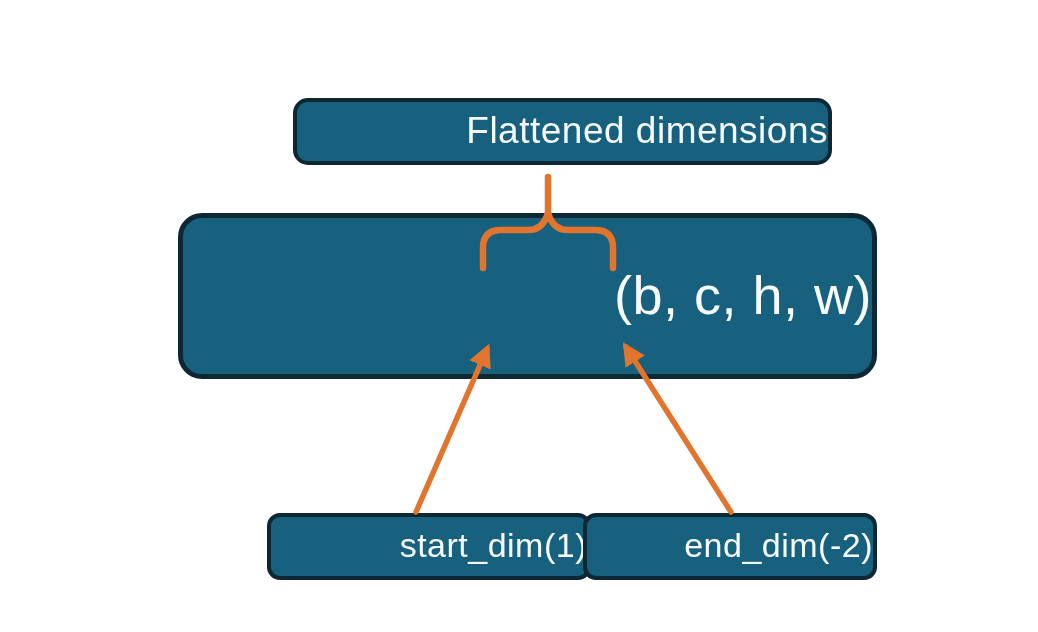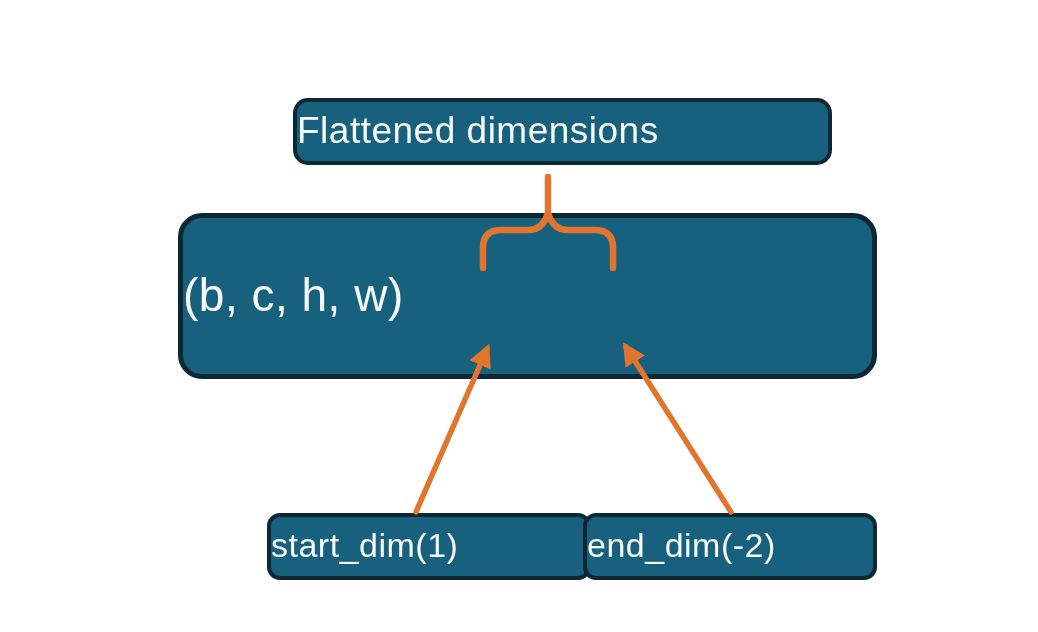--- a/index.html
+++ b/index.html
@@ -16,40 +16,40 @@
     overflow: hidden;
   }
   .node {
     position: absolute;
     box-sizing: border-box;
     background: var(--node_fill, #17617f);
     border: 4px solid var(--node_border, #0d2733);
     border-radius: 13px;
     display: flex;
     align-items: center;
-    justify-content: flex-start;
+    justify-content: flex-end;
     color: var(--text_color, #f7fafa);
   }
   .node .label {
     white-space: nowrap;
     letter-spacing: 0.5px;
     transform: translateY(-1px);
   }
   .node.top-node {
     left: 293px; top: 98px;
     width: 539px; height: 67px;
     border-radius: 15px;
     font-size: 37px;
   }
   .node.mid-node {
     left: 178px; top: 213px;
     width: 699px; height: 166px;
     border-width: 5px;
     border-radius: 24px;
-    font-size: 46px;
+    font-size: 54px;
     letter-spacing: 1px;
   }
   .node.small-node {
     top: 513px; height: 67px;
     font-size: 34px;
   }
   .node.start-node { left: 267px; width: 324px; }
   .node.end-node   { left: 583px; width: 294px; }
 
   .overlay {

